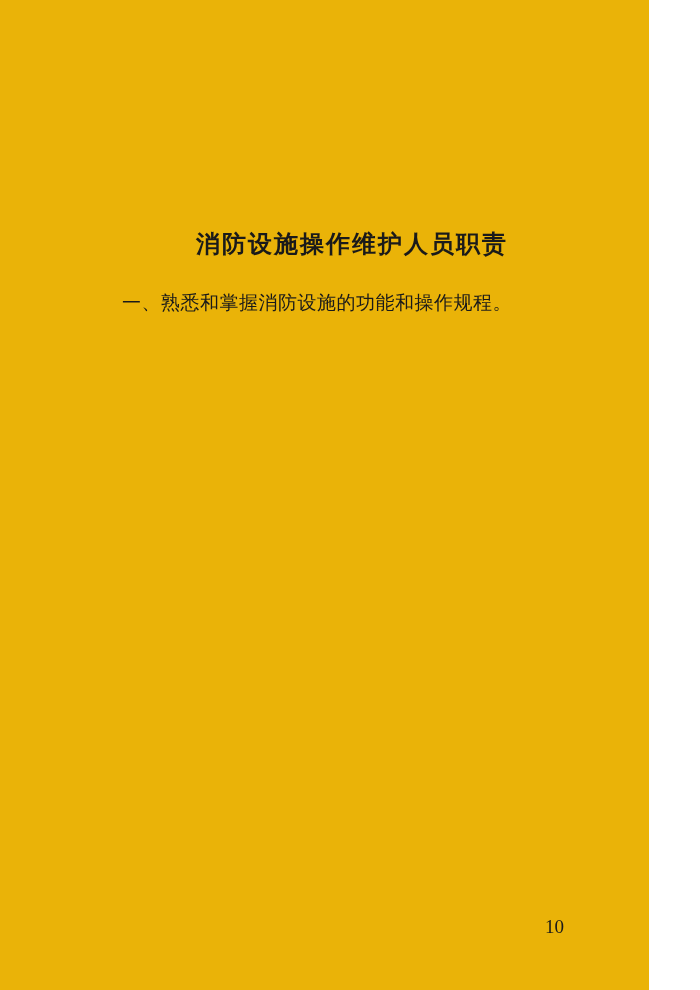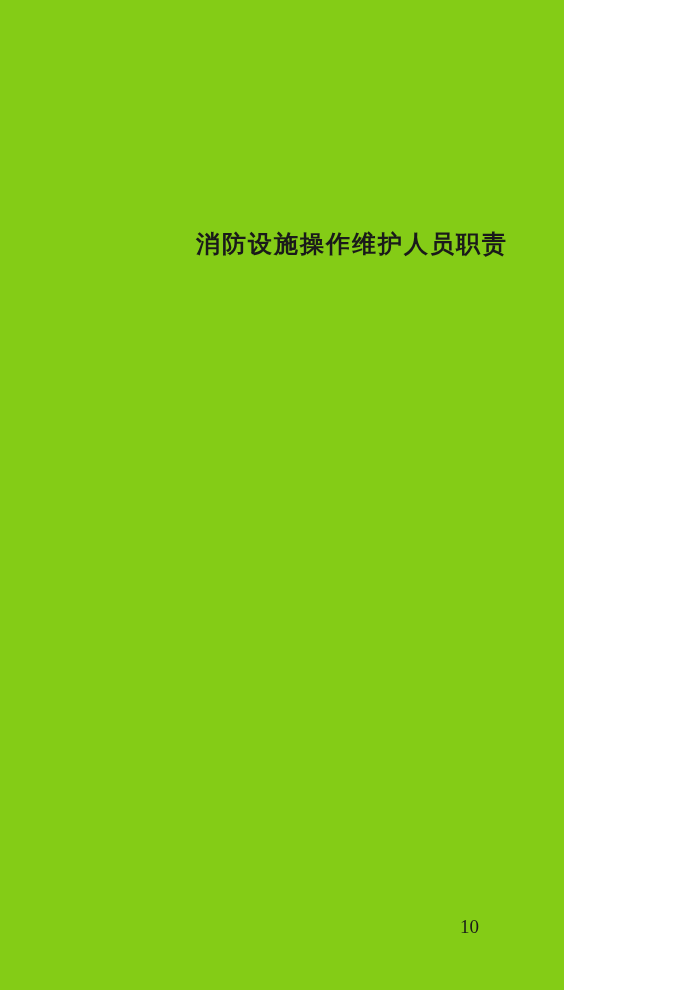--- a/index.html
+++ b/index.html
@@ -2,23 +2,23 @@
 <html><head>
 <meta charset="utf-8">
 <style>
   html, body {
     margin: 0;
     padding: 0;
     background: #ffffff;
   }
   .page {
     position: relative;
-    width: 564px;
+    width: 649px;
     height: 990px;
-    background: #84cc16;
+    background: #eab308;
     overflow: hidden;
     font-family: "Liberation Sans", sans-serif;
     color: #1a1a1a;
   }
   .content {
     position: absolute;
     top: 226px;
     left: 84px;
     width: 536px;
   }
@@ -49,15 +49,16 @@
     line-height: 1;
     color: #1a1a1a;
   }
 </style>
 </head>
 <body>
 
 <div class="page">
   <div class="content">
     <h1 class="doc-title">消防设施操作维护人员职责</h1>
+    <p class="para">一、熟悉和掌握消防设施的功能和操作规程。</p>
   </div>
   <div class="page-number">10</div>
 </div>
 
 </body></html>

